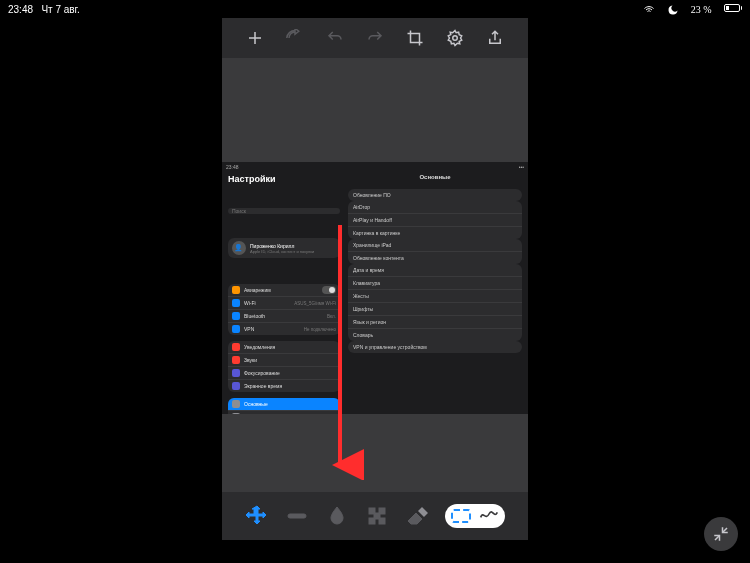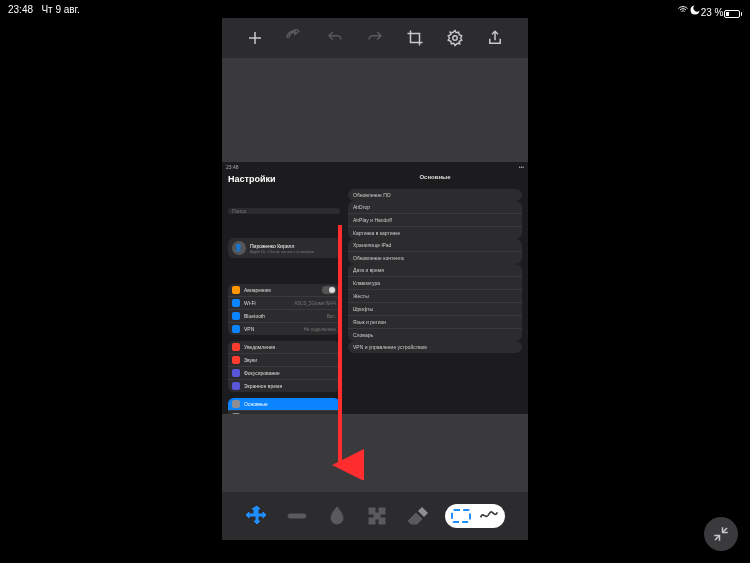--- a/index.html
+++ b/index.html
@@ -10,21 +10,21 @@
   color: #fff;
   position: relative;
   overflow: hidden;
 }
 
 .ipad-status {
   position: absolute; top: 4px; left: 0; right: 0;
   display: flex; justify-content: space-between;
   padding: 0 8px; font-size: 10px; color: #fff;
 }
-.ipad-status .right { display: flex; align-items: flex-end; gap: 0; }
+.ipad-status .right { display: flex; align-items: flex-start; gap: 12px; font-family: Liberation Serif, serif; }
 .ipad-status svg { width: 12px; height: 12px; }
 
 .editor {
   position: absolute; left: 222px; top: 18px;
   width: 306px; height: 522px;
   background: #1c1c1e;
   display: flex; flex-direction: column;
 }
 .top-toolbar {
   height: 40px; background: #2c2c2e;
@@ -90,21 +90,21 @@
 .batt-fill { position:absolute; left:1px; top:1px; bottom:1px; background:#fff; }
 .batt-cap { width:1.5px; height:4px; background:#fff; border-radius:0 1px 1px 0; }
 </style>
 </head>
 <body>
 
 <div class="ipad-status">
   <div class="left">
     <span>23:48</span>
     &nbsp;
-    <span>Чт 9 авг.</span>
+    <span>Чт 7 авг.</span>
   </div>
   <div class="right">
     <span>
       <svg viewBox="0 0 24 24">
           <path d="M3 9c5-5 13-5 18 0M6 12c3.5-3.5 8.5-3.5 12 0M9 15c1.8-1.8 4.2-1.8 6 0M12 18h.01" stroke="#fff" stroke-width="2" fill="none"></path>
         </svg>
     </span>
     <span>
       <svg viewBox="0 0 24 24">
           <path d="M21 13A9 9 0 1111 3a7 7 0 0010 10z" fill="#fff"></path>

